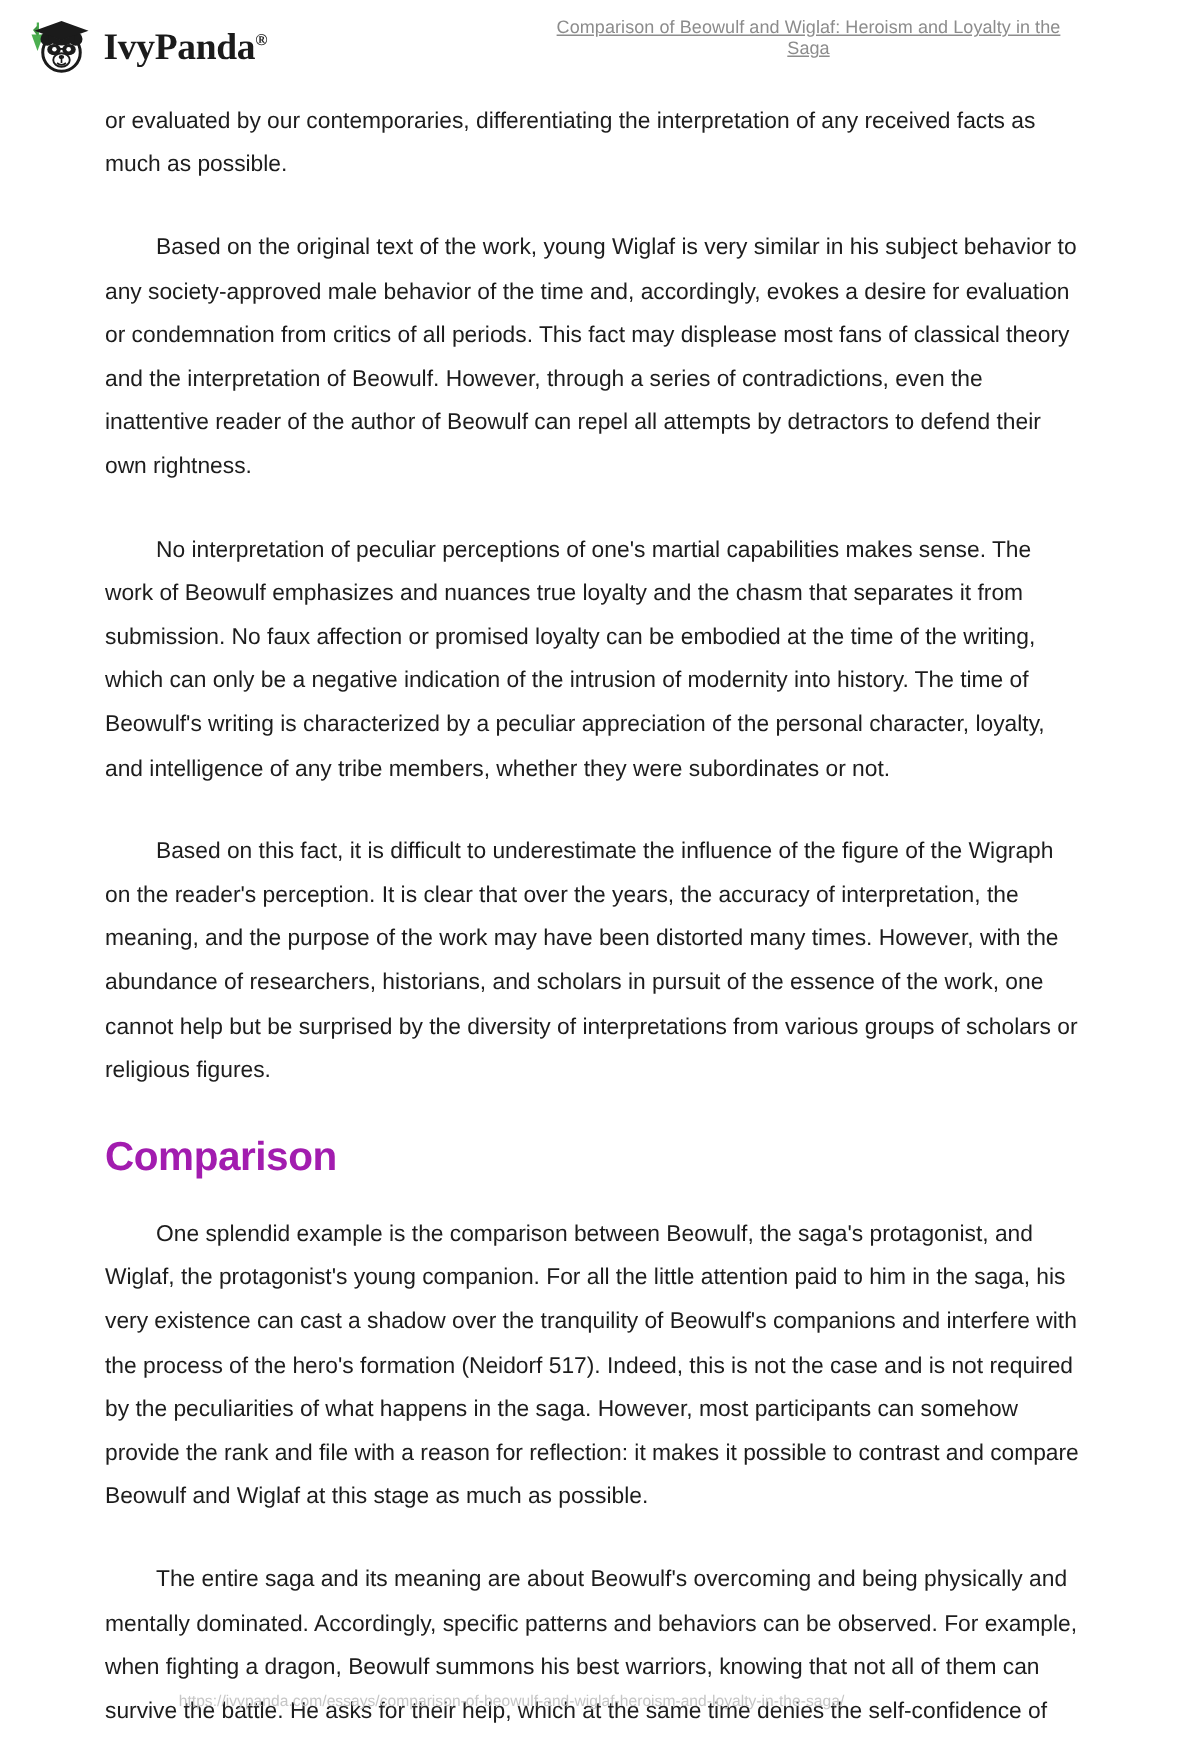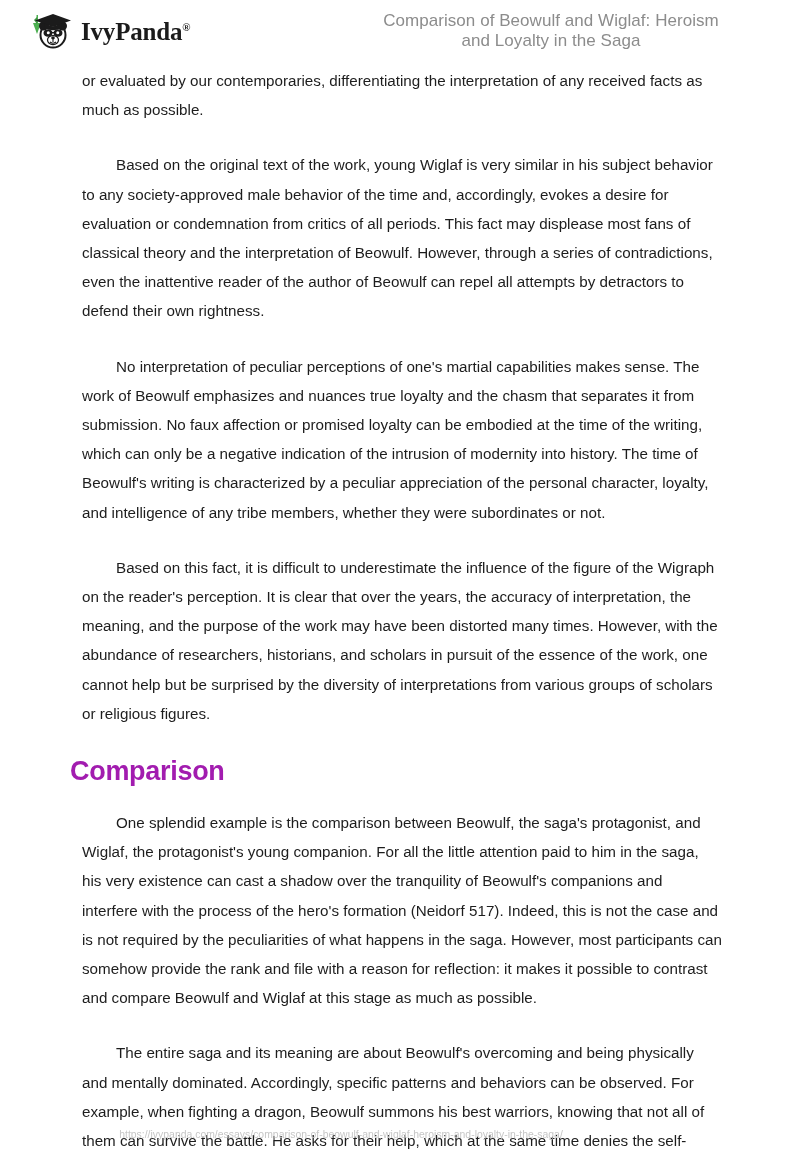--- a/index.html
+++ b/index.html
@@ -14,21 +14,21 @@
     position: relative;
     font-family: "Liberation Sans", sans-serif;
     color: #1a1a1a;
     overflow: hidden;
   }
 
   
   .page-header {
     position: absolute;
     top: 0;
-    left: 12px;
+    left: 0;
     width: 728px;
     height: 62px;
     box-sizing: border-box;
   }
 
   .brand {
     position: absolute;
     left: 16px;
     top: 11px;
     display: flex;
@@ -59,38 +59,39 @@
     vertical-align: super;
     font-weight: bold;
   }
 
   .header-title {
     position: absolute;
     left: 0;
     right: 0;
     top: 11px;
     text-align: center;
-    font-size: 17px;
+    font-size: 12px;
     color: #8c8c8c;
     letter-spacing: 0.05px;
     padding-left: 360px;
     padding-right: 10px;
     box-sizing: border-box;
+    text-decoration: underline;
   }
 
   
   .content {
     position: absolute;
     top: 66px;
     left: 70px;
     width: 652px;
   }
 
   .content p {
-    margin: 0 0 26px 12px;
+    margin: 0 0 26px 0;
     font-size: 15.2px;
     line-height: 29.2px;
     color: #1d1d1d;
     text-align: left;
     text-indent: 34px;
   }
   .content p.no-indent {
     text-indent: 0;
   }
 

